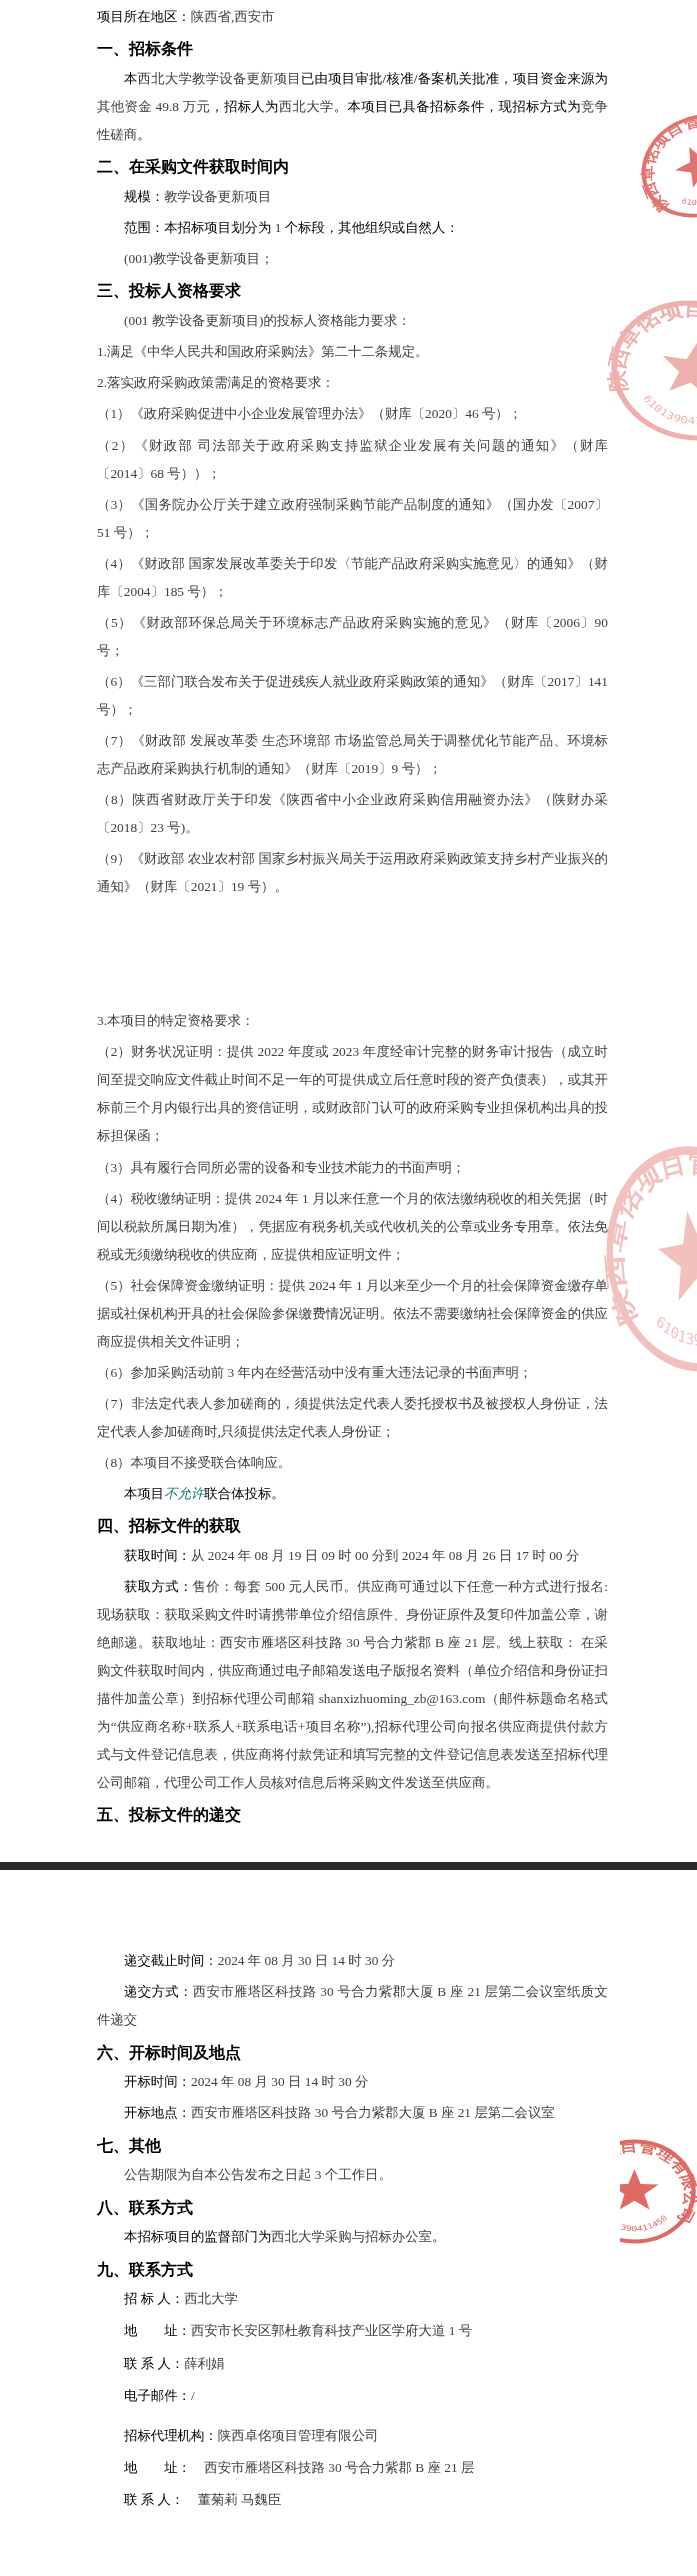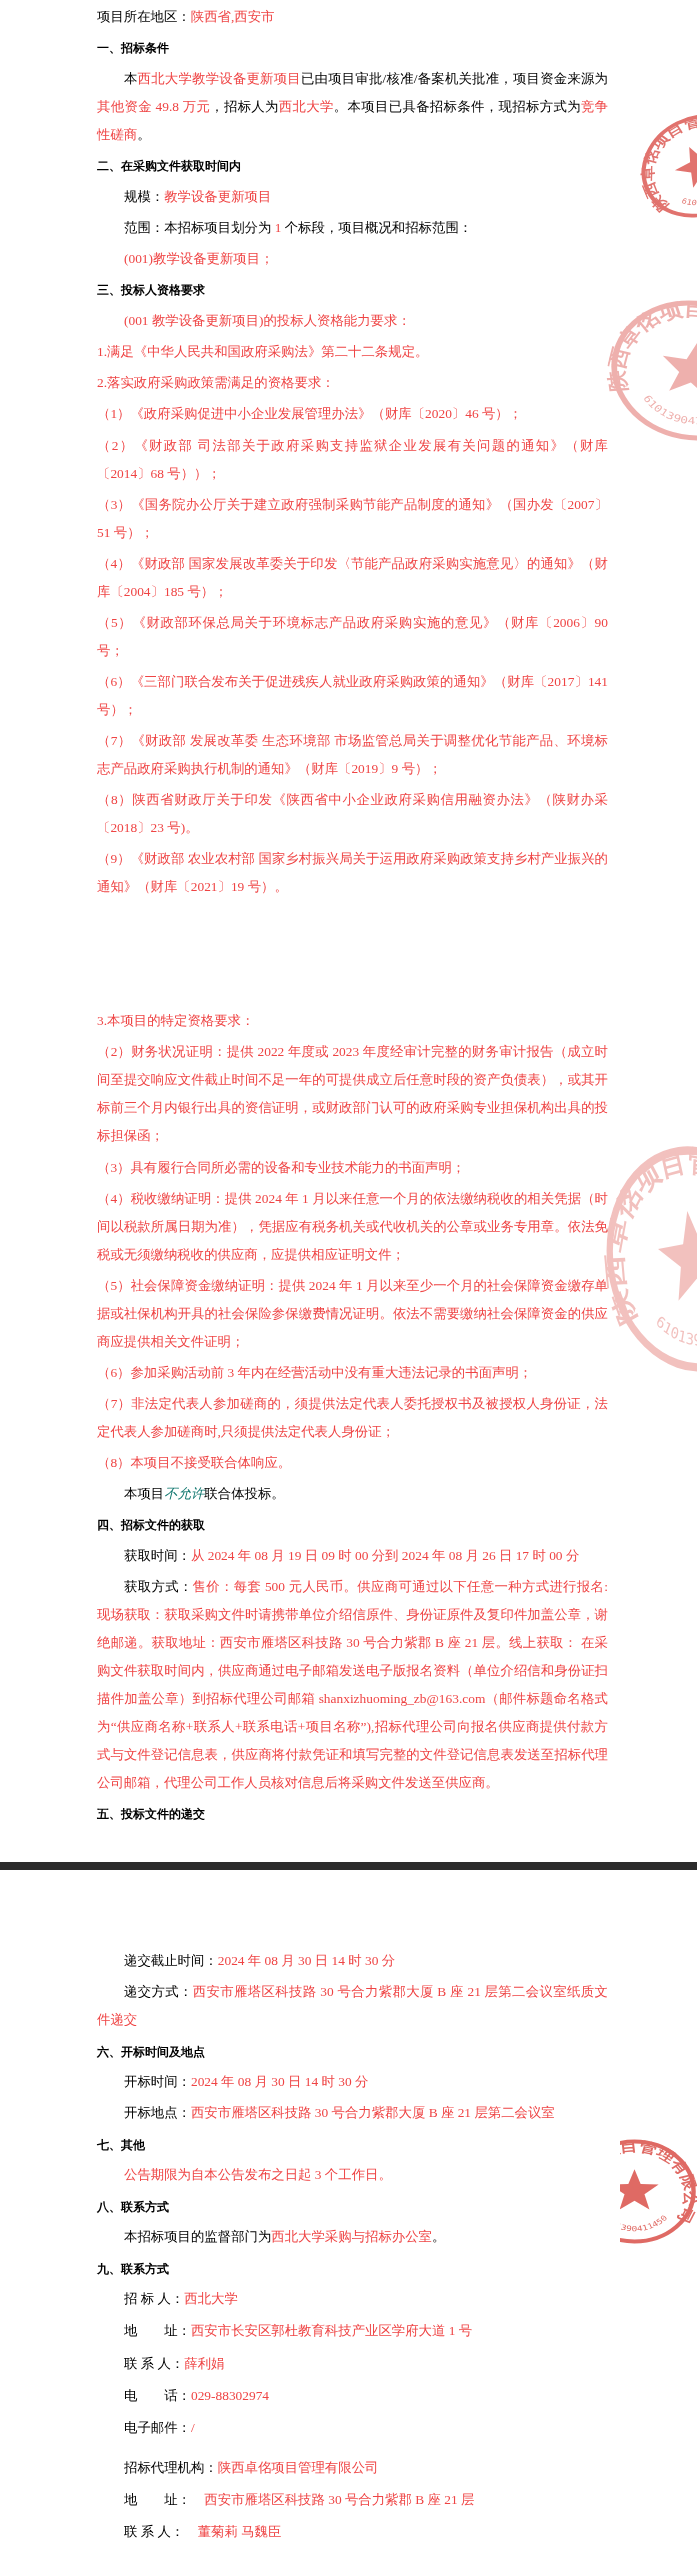--- a/index.html
+++ b/index.html
@@ -1,46 +1,46 @@
 <!DOCTYPE html>
 <html style="font-size:8.2px"><head>
 <meta charset="utf-8">
 <style>
   html,body{margin:0;padding:0;background:#ffffff;}
   .page{position:relative;width:698px;height:2785px;background:#fff;overflow:hidden;
         font-family:"Liberation Serif","DejaVu Serif",serif;}
   .doc{position:absolute;left:97px;top:3.1px;width:511px;font-size:13.4px;line-height:28px;
        color:#000;text-align:justify;}
-  .h{font-size:12px;font-weight:bold;line-height:21.6px;margin:7.2px 0 5.2px;text-align:left;
+  .h{font-size:16px;font-weight:bold;line-height:21.6px;margin:7.2px 0 5.2px;text-align:left;
      color:#000;font-family:"Liberation Sans","DejaVu Sans",sans-serif;}
   .para{margin:0 0 3.1px;}
   .para.ind{text-indent:27px;}
   .para.ctc{margin-bottom:4.1px;}
   .c-k{color:#000;}
-  .c-b{color:#ef4444;}
+  .c-b{color:#404040;}
   .c-bi{color:#0f766e;font-style:italic;}
   .bar{margin-left:-97px;width:698px;height:8.2px;background:#2b2b2b;}
   .stamp{position:absolute;}
   .stamp svg,.sig-svg svg,.stampE svg{display:block;width:100%;height:100%;}
   .clipwrap{position:absolute;overflow:hidden;}
   .clipwrap svg{position:absolute;}
 </style>
 </head>
 <body>
 
 <div class="page">
 
   <div class="doc">
     <div id="blocks">
         <p class="para"><span class="c-k">项目所在地区：</span><span class="c-b">陕西省,西安市</span></p>
         <div class="h">一、招标条件</div>
         <p class="para ind"><span class="c-k">本</span><span class="c-b">西北大学教学设备更新项目</span><span class="c-k">已由项目审批/核准/备案机关批准，项目资金来源为</span><span class="c-b">其他资金 49.8 万元</span><span class="c-k">，招标人为</span><span class="c-b">西北大学</span><span class="c-k">。本项目已具备招标条件，现招标方式为</span><span class="c-b">竞争性磋商</span><span class="c-k">。</span></p>
         <div class="h">二、在采购文件获取时间内</div>
         <p class="para ind"><span class="c-k">规模：</span><span class="c-b">教学设备更新项目</span></p>
-        <p class="para ind"><span class="c-k">范围：本招标项目划分为 </span><span class="c-b">1</span><span class="c-k"> 个标段，项目概况和招标范围：</span></p>
+        <p class="para ind"><span class="c-k">范围：本招标项目划分为 </span><span class="c-b">1</span><span class="c-k"> 个标段，其他组织或自然人：</span></p>
         <p class="para ind"><span class="c-b">(001)教学设备更新项目；</span></p>
         <div class="h">三、投标人资格要求</div>
         <p class="para ind"><span class="c-b">(001 教学设备更新项目)的投标人资格能力要求：</span></p>
         <p class="para"><span class="c-b">1.满足《中华人民共和国政府采购法》第二十二条规定。</span></p>
         <p class="para"><span class="c-b">2.落实政府采购政策需满足的资格要求：</span></p>
         <p class="para"><span class="c-b">（1）《政府采购促进中小企业发展管理办法》（财库〔2020〕46 号）；</span></p>
         <p class="para"><span class="c-b">（2）《财政部 司法部关于政府采购支持监狱企业发展有关问题的通知》（财库〔2014〕68 号））；</span></p>
         <p class="para"><span class="c-b">（3）《国务院办公厅关于建立政府强制采购节能产品制度的通知》（国办发〔2007〕51 号）；</span></p>
         <p class="para"><span class="c-b">（4）《财政部 国家发展改革委关于印发〈节能产品政府采购实施意见〉的通知》（财库〔2004〕185 号）；</span></p>
         <p class="para"><span class="c-b">（5）《财政部环保总局关于环境标志产品政府采购实施的意见》（财库〔2006〕90 号；</span></p>
@@ -71,21 +71,20 @@
         <p class="para ind"><span class="c-k">开标时间：</span><span class="c-b">2024 年 08 月 30 日  14 时 30 分</span></p>
         <p class="para ind"><span class="c-k">开标地点：</span><span class="c-b">西安市雁塔区科技路 30 号合力紫郡大厦 B 座 21 层第二会议室</span></p>
         <div class="h">七、其他</div>
         <p class="para ind"><span class="c-b">公告期限为自本公告发布之日起 3 个工作日。</span></p>
         <div class="h">八、联系方式</div>
         <p class="para ind"><span class="c-k">本招标项目的监督部门为</span><span class="c-b">西北大学采购与招标办公室</span><span class="c-k">。</span></p>
         <div class="h">九、联系方式</div>
         <p class="para ind ctc"><span class="c-k">招 标 人：</span><span class="c-b">西北大学</span></p>
         <p class="para ind ctc"><span class="c-k">地　　址：</span><span class="c-b">西安市长安区郭杜教育科技产业区学府大道 1 号</span></p>
         <p class="para ind ctc"><span class="c-k">联 系 人：</span><span class="c-b">薛利娟</span></p>
-        <p class="para ind ctc"><span class="c-k">电　　话：</span><span class="c-b">029-88302974</span></p>
         <p class="para ind ctc"><span class="c-k">电子邮件：</span><span class="c-b">/</span></p>
         <div style="height: 8.2px;"></div>
         <p class="para ind ctc"><span class="c-k">招标代理机构：</span><span class="c-b">陕西卓佲项目管理有限公司</span></p>
         <p class="para ind ctc"><span class="c-k">地　　址：　</span><span class="c-b">西安市雁塔区科技路 30 号合力紫郡 B 座 21 层</span></p>
         <p class="para ind ctc"><span class="c-k">联 系 人：　</span><span class="c-b">董菊莉 马魏臣</span></p>
       </div>
 
   </div>
 
   <div class="stamp" id="stampA" style="left:638px;top:113px;width:121px;height:106px;transform:rotate(-26deg);opacity:.75;">

